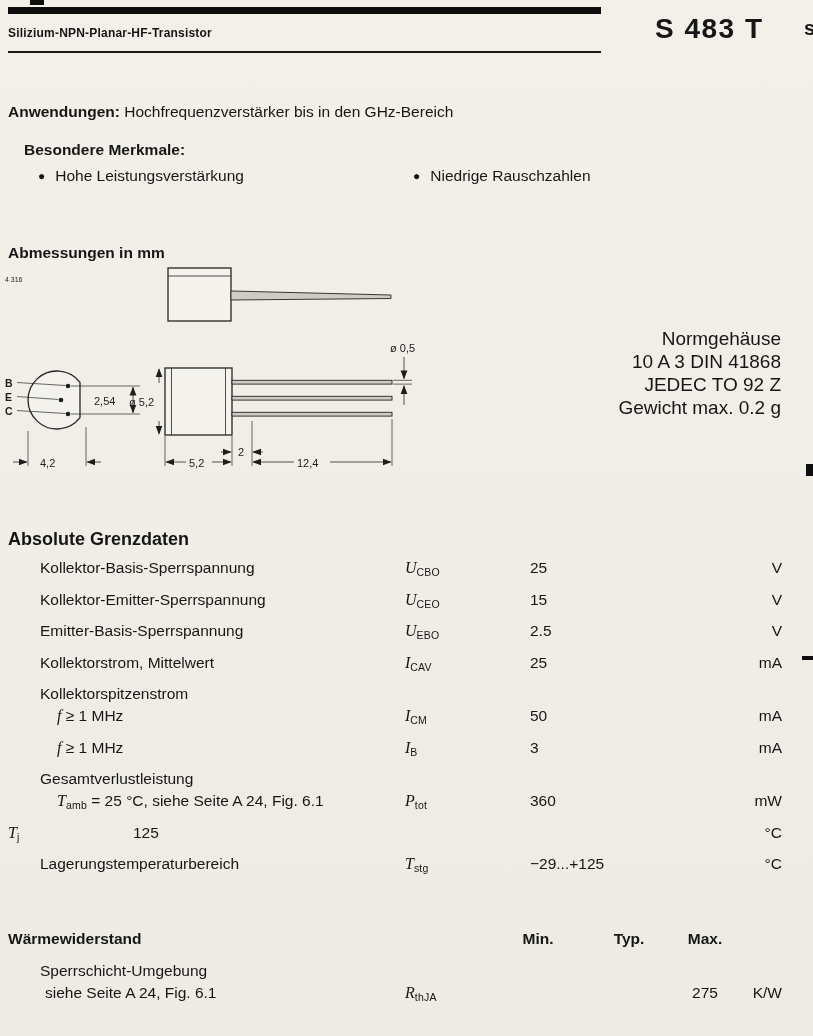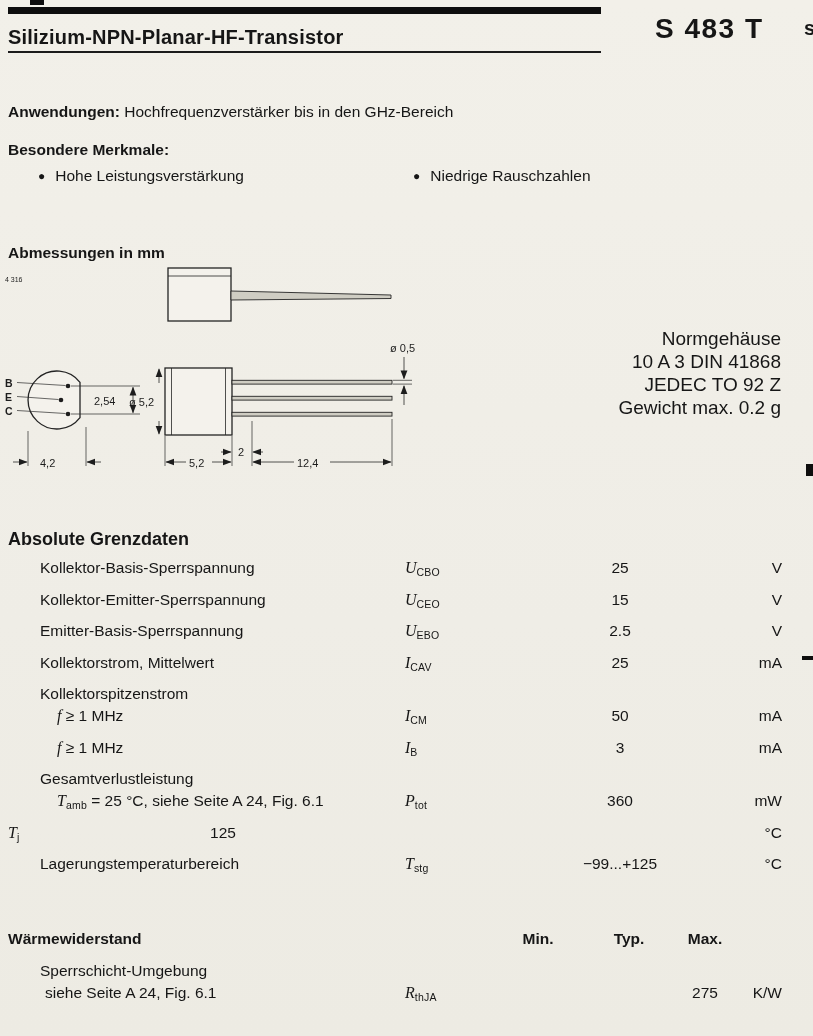--- a/index.html
+++ b/index.html
@@ -8,45 +8,45 @@
     width: 813px; height: 1036px;
     background: linear-gradient(180deg, #f2f0e9 0%, #efede6 60%, #edebe3 100%);
     font-family: "Liberation Sans", sans-serif;
     color: #161616;
     overflow: hidden;
   }
   .abs { position: absolute; }
   .bold { font-weight: bold; }
   .bar-top { left:8px; top:7px; width:593px; height:7px; background:#0e0e0e; }
   .edge-mark { background:#0e0e0e; }
-  .title { left:8px; top:26px; font-size:20px; font-weight:bold; letter-spacing:0.2px; }
+  .title { left:8px; top:26px; font-size:12px; font-weight:bold; letter-spacing:0.2px; }
   .part-number { left:655px; top:13px; font-size:28px; font-weight:bold; letter-spacing:1.5px; }
   .edge-letter { left:804px; top:17px; font-size:20px; font-weight:bold; }
   .rule-title { left:8px; top:51px; width:593px; height:2px; background:#1c1c1c; }
   .bodytext { font-size:15.5px; line-height:22px;margin-top:31px; }
   .anwendungen { left:8px; top:70px; }
-  .merkmale-label { left:8px; top:108px; }
+  .merkmale-label { left:24px; top:108px; }
   .bullet-item { top:134px; }
   .bullet-glyph { font-size:12px; margin-right:10px; position:relative; top:-1px; }
   .abmessungen-label { left:8px; top:211px; }
   .drawing { left:0px; top:255px; }
   .norm-block { right:32px; top:327px; text-align:right; font-size:19px; line-height:23px; }
   .section-heading { font-size:18px; font-weight:bold; }
   .grenz-heading { left:8px; top:529px; }
   .table { left:8px; right:31px; font-size:15.5px; }
   .grenz-table { top:557px; }
   .therm-table { top:928px; }
   .row, .trow { display:flex; align-items:baseline; line-height:22px; margin-bottom:9.5px; }
   .group { margin-bottom:9.5px; }
   .group .glabel { line-height:22px; padding-left:32px; }
   .group .row, .group .trow { margin-bottom:0; }
   .c-label { width:397px; padding-left:32px; box-sizing:border-box; flex-shrink:0; }
   .group .c-label { padding-left:49px; }
   .c-sym { width:125px; flex-shrink:0; }
-  .c-val { width:180px; text-align:center; flex-shrink:0; }
+  .c-val { width:180px; text-align:left; flex-shrink:0; }
   .c-unit { flex:1; text-align:right; }
   .t-label { width:397px; padding-left:32px; box-sizing:border-box; flex-shrink:0; }
   .t-label.head { padding-left:0; font-weight:bold; }
   .t-label.sub2 { padding-left:37px; }
   .t-sym { width:90px; flex-shrink:0; }
   .t-min { width:86px; text-align:center; flex-shrink:0; }
   .t-typ { width:96px; text-align:center; flex-shrink:0; }
   .t-max { width:56px; text-align:center; flex-shrink:0; }
   .t-unit { flex:1; text-align:right; }
   .sym { font-family:"Liberation Serif", serif; font-style:italic; font-size:16px; }
@@ -242,21 +242,21 @@
 
     <div class="row">
       <div class="c-sym"><span class="sym">T</span><sub class="ss">j</sub></div>
       <div class="c-val">125</div>
       <div class="c-unit">°C</div>
     </div>
 
     <div class="row">
       <div class="c-label">Lagerungstemperaturbereich</div>
       <div class="c-sym"><span class="sym">T</span><sub class="ss">stg</sub></div>
-      <div class="c-val">−99...+125</div>
+      <div class="c-val">−29...+125</div>
       <div class="c-unit">°C</div>
     </div>
 
   </div>
 
   <div class="abs table therm-table">
     <div class="trow">
       <div class="t-label head">Wärmewiderstand</div>
       <div class="t-sym"></div>
       <div class="t-min bold">Min.</div>

